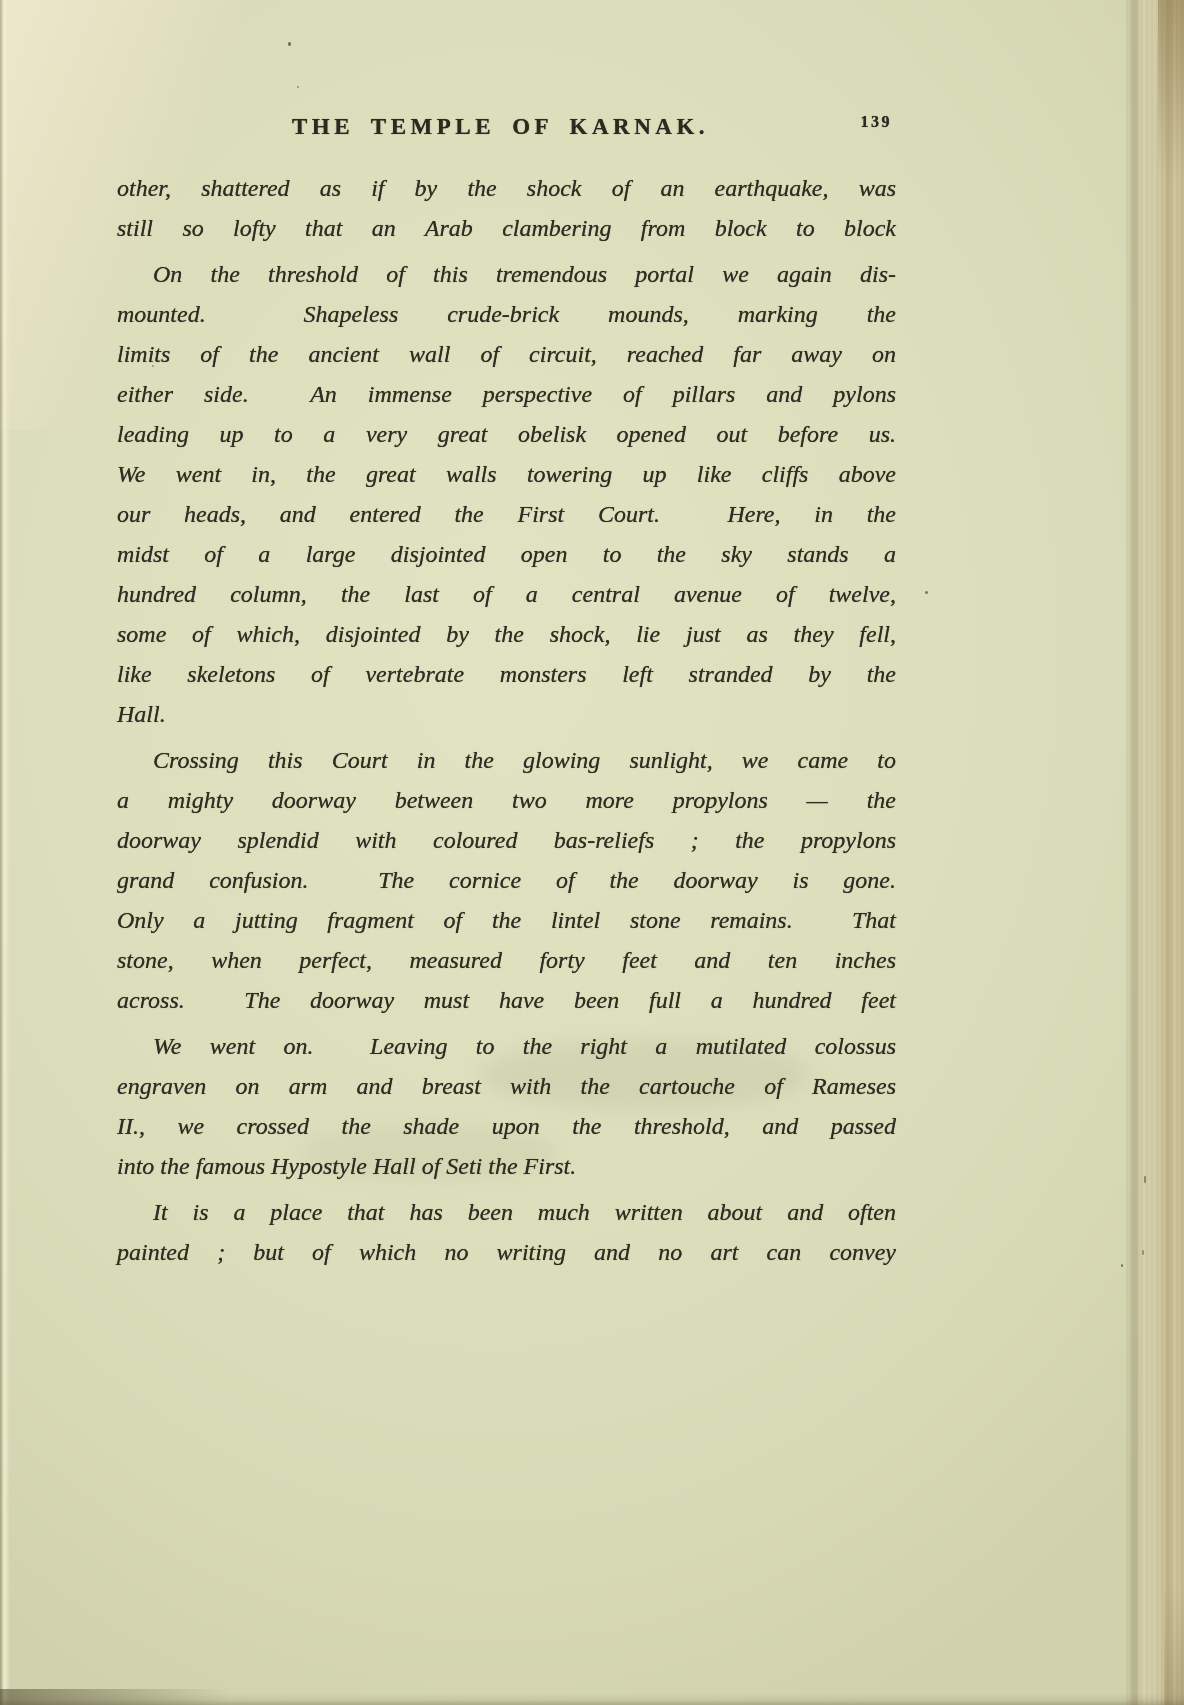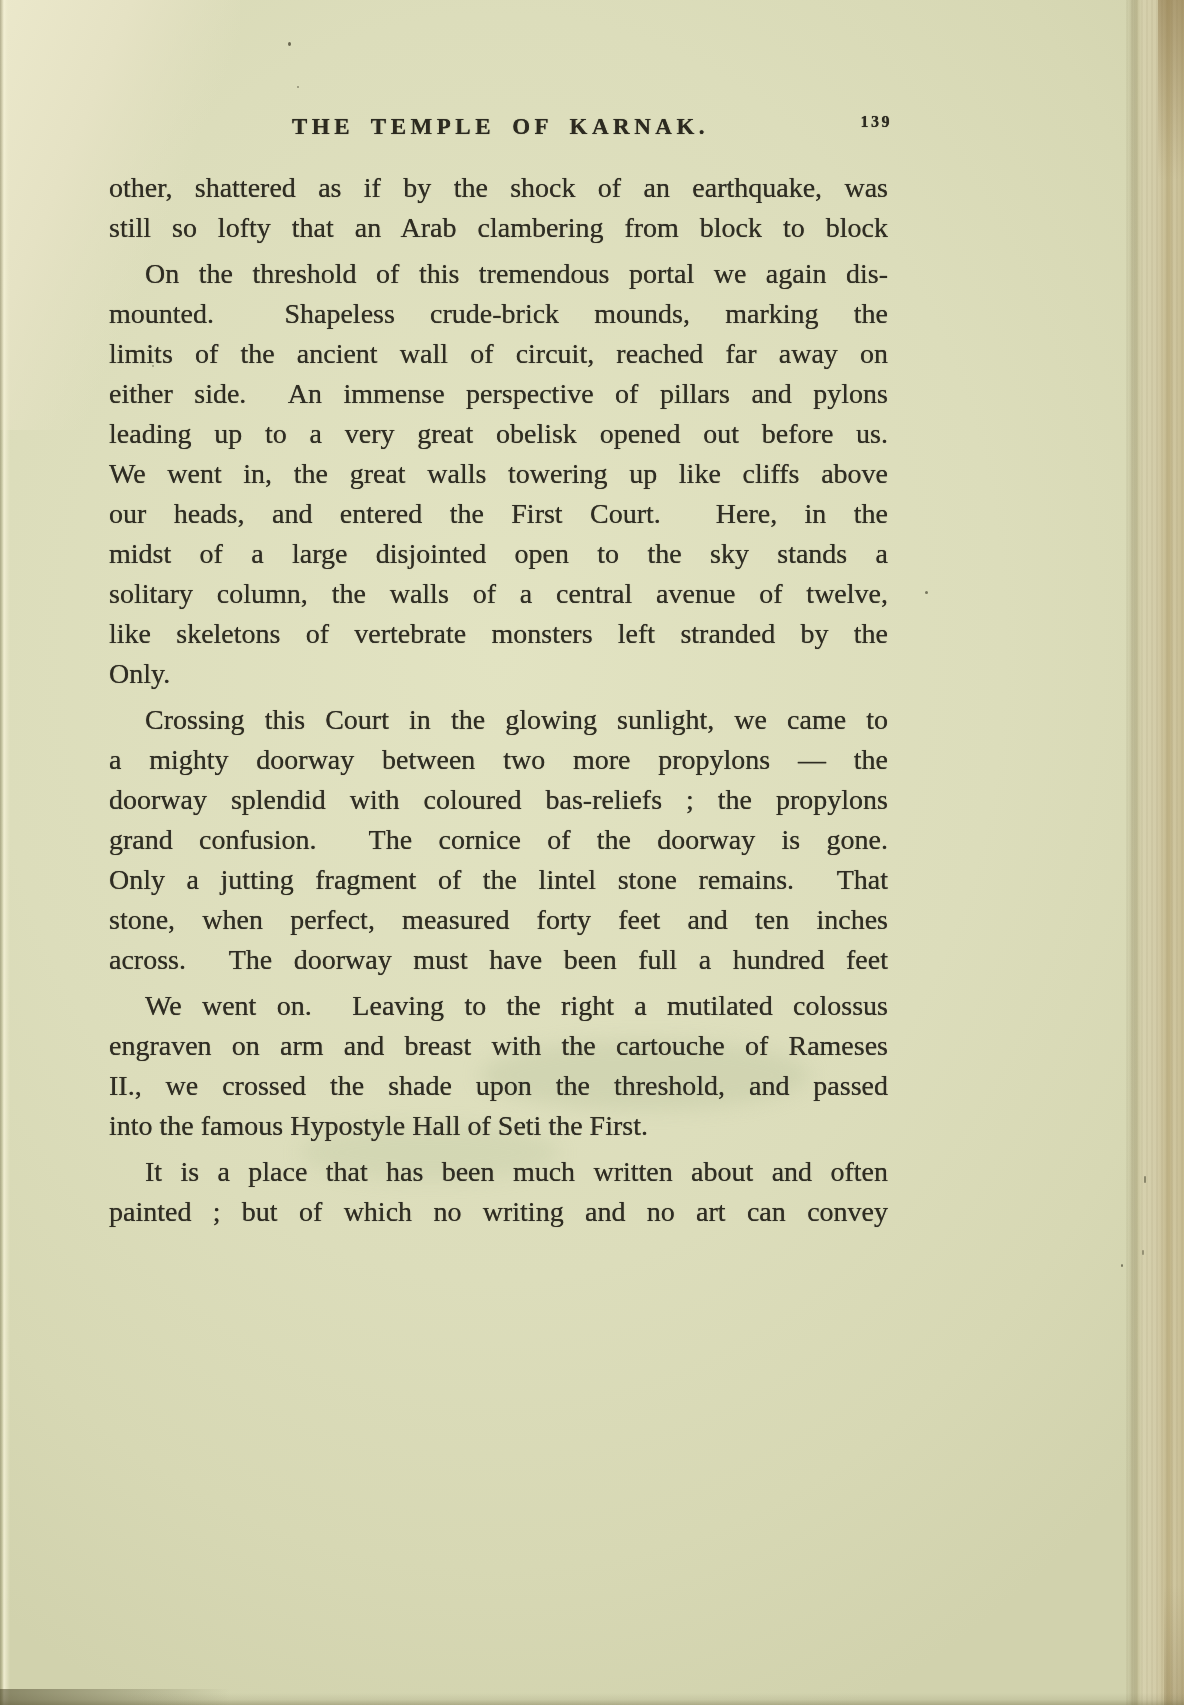--- a/index.html
+++ b/index.html
@@ -77,24 +77,25 @@
     color:#2c2a20; text-shadow:0 0 0.8px rgba(44,42,32,0.9);
   }
   .page-number {
     position:absolute; right:14px; top:-1px;
     font-size:16px; letter-spacing:2.5px;
     color:#2c2a20; text-shadow:0 0 0.8px rgba(44,42,32,0.9);
   }
 
   
   #text-block {
-    position:absolute; left:109px; top:168px; width:779px;
-    font-size:28px; line-height:40px;
+    position:absolute; left:117px; top:168px; width:779px;
+    font-size:24px; line-height:40px;
     color:#2f2d23;
     text-shadow:0 0 0.7px rgba(47,45,35,0.85);
+    font-style:italic;
   }
   .para + .para { margin-top:6px; }
   .line { white-space:pre-wrap; }
   .line.just { text-align:justify; text-align-last:justify; }
   .para.indent .line:first-child { text-indent:36px; }
 </style>
 </head>
 <body>
 
 <div class="photo">
@@ -128,23 +129,24 @@
       </div>
       <div class="para indent">
         <div class="line just">On the threshold of this tremendous portal we again dis-</div>
         <div class="line just">mounted.  Shapeless crude-brick mounds, marking the</div>
         <div class="line just">limits of the ancient wall of circuit, reached far away on</div>
         <div class="line just">either side.  An immense perspective of pillars and pylons</div>
         <div class="line just">leading up to a very great obelisk opened out before us.</div>
         <div class="line just">We went in, the great walls towering up like cliffs above</div>
         <div class="line just">our heads, and entered the First Court.  Here, in the</div>
         <div class="line just">midst of a large disjointed open to the sky stands a</div>
-        <div class="line just">solitary column, the walls of a central avenue of twelve,</div>
+        <div class="line just">hundred column, the last of a central avenue of twelve,</div>
+        <div class="line just">some of which, disjointed by the shock, lie just as they fell,</div>
         <div class="line just">like skeletons of vertebrate monsters left stranded by the</div>
-        <div class="line">Only.</div>
+        <div class="line">Hall.</div>
       </div>
       <div class="para indent">
         <div class="line just">Crossing this Court in the glowing sunlight, we came to</div>
         <div class="line just">a mighty doorway between two more propylons — the</div>
         <div class="line just">doorway splendid with coloured bas-reliefs ; the propylons</div>
         <div class="line just">grand confusion.  The cornice of the doorway is gone.</div>
         <div class="line just">Only a jutting fragment of the lintel stone remains.  That</div>
         <div class="line just">stone, when perfect, measured forty feet and ten inches</div>
         <div class="line just">across.  The doorway must have been full a hundred feet</div>
       </div>

